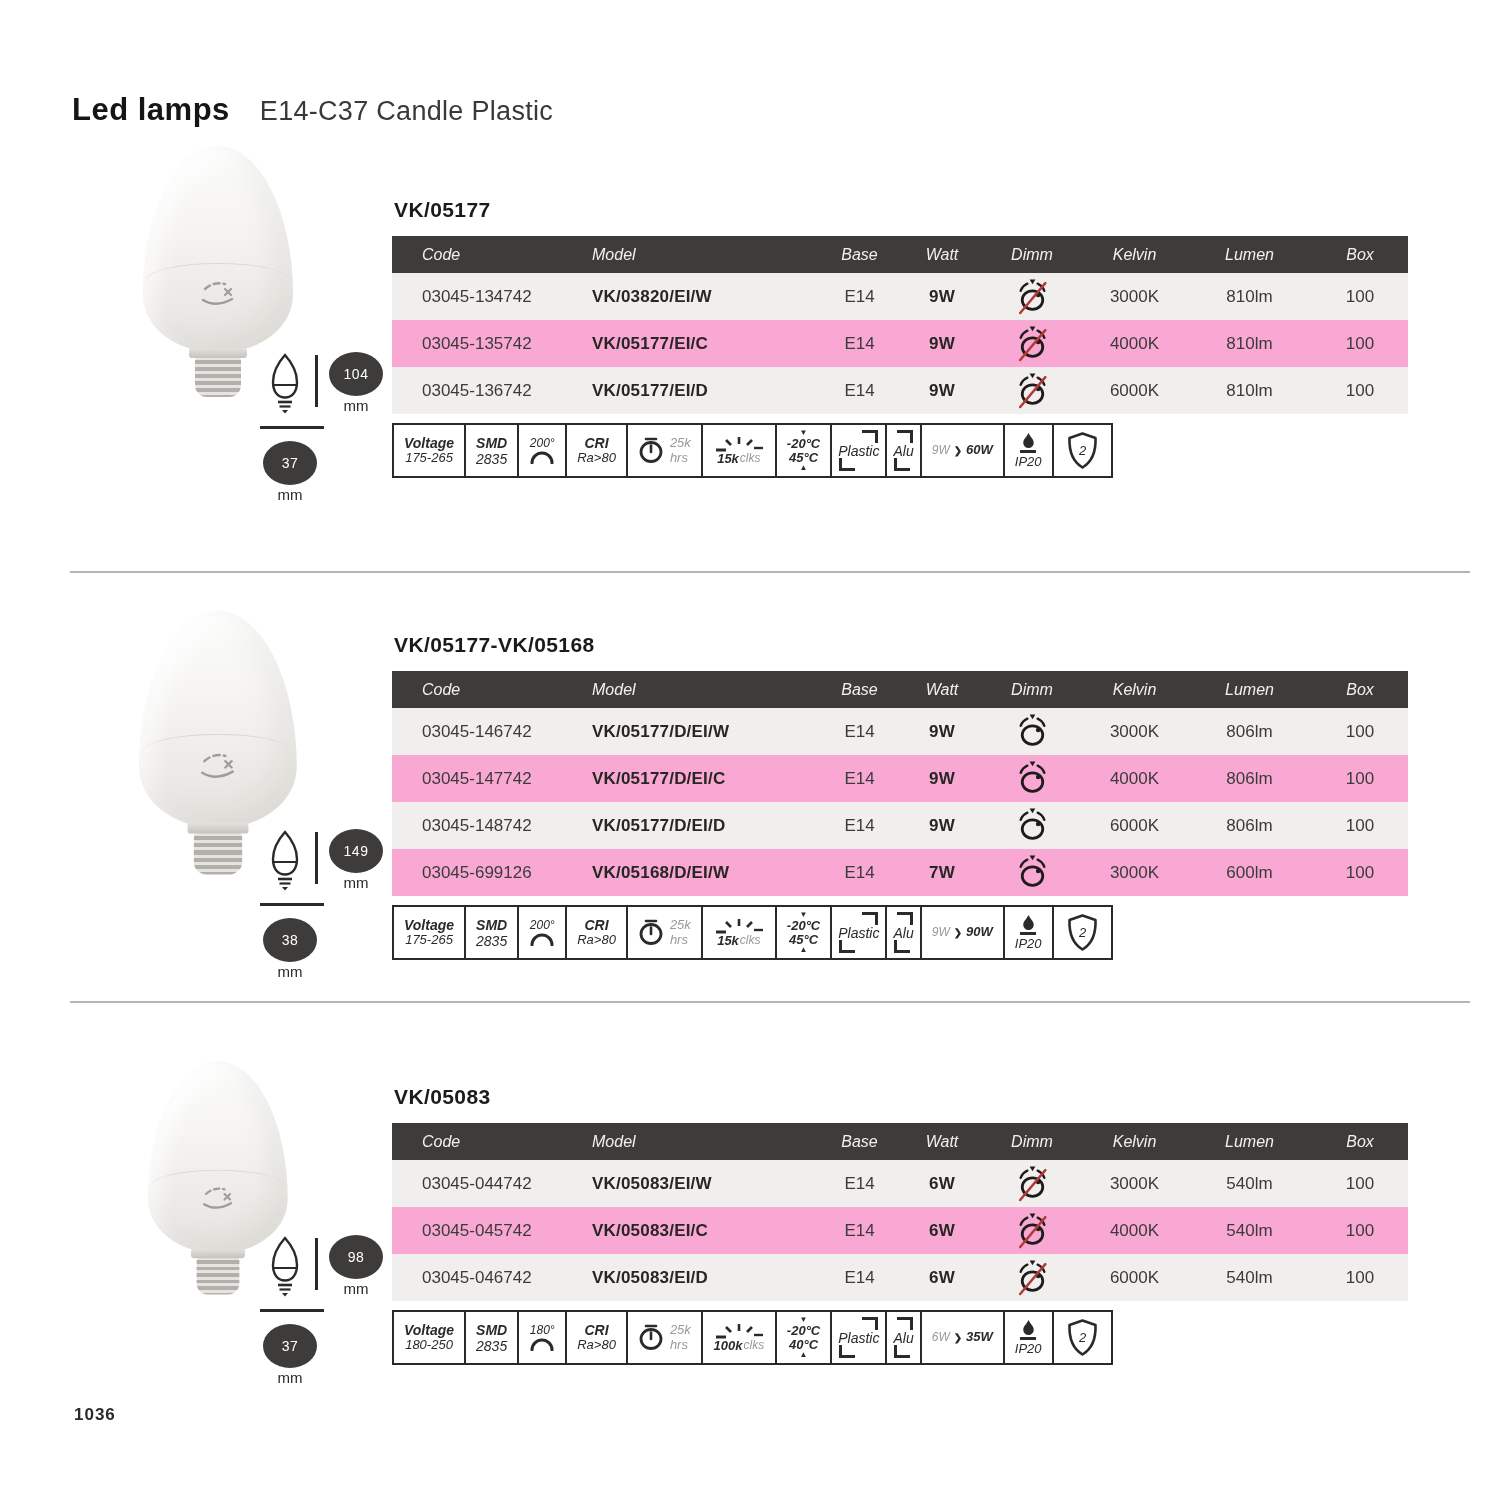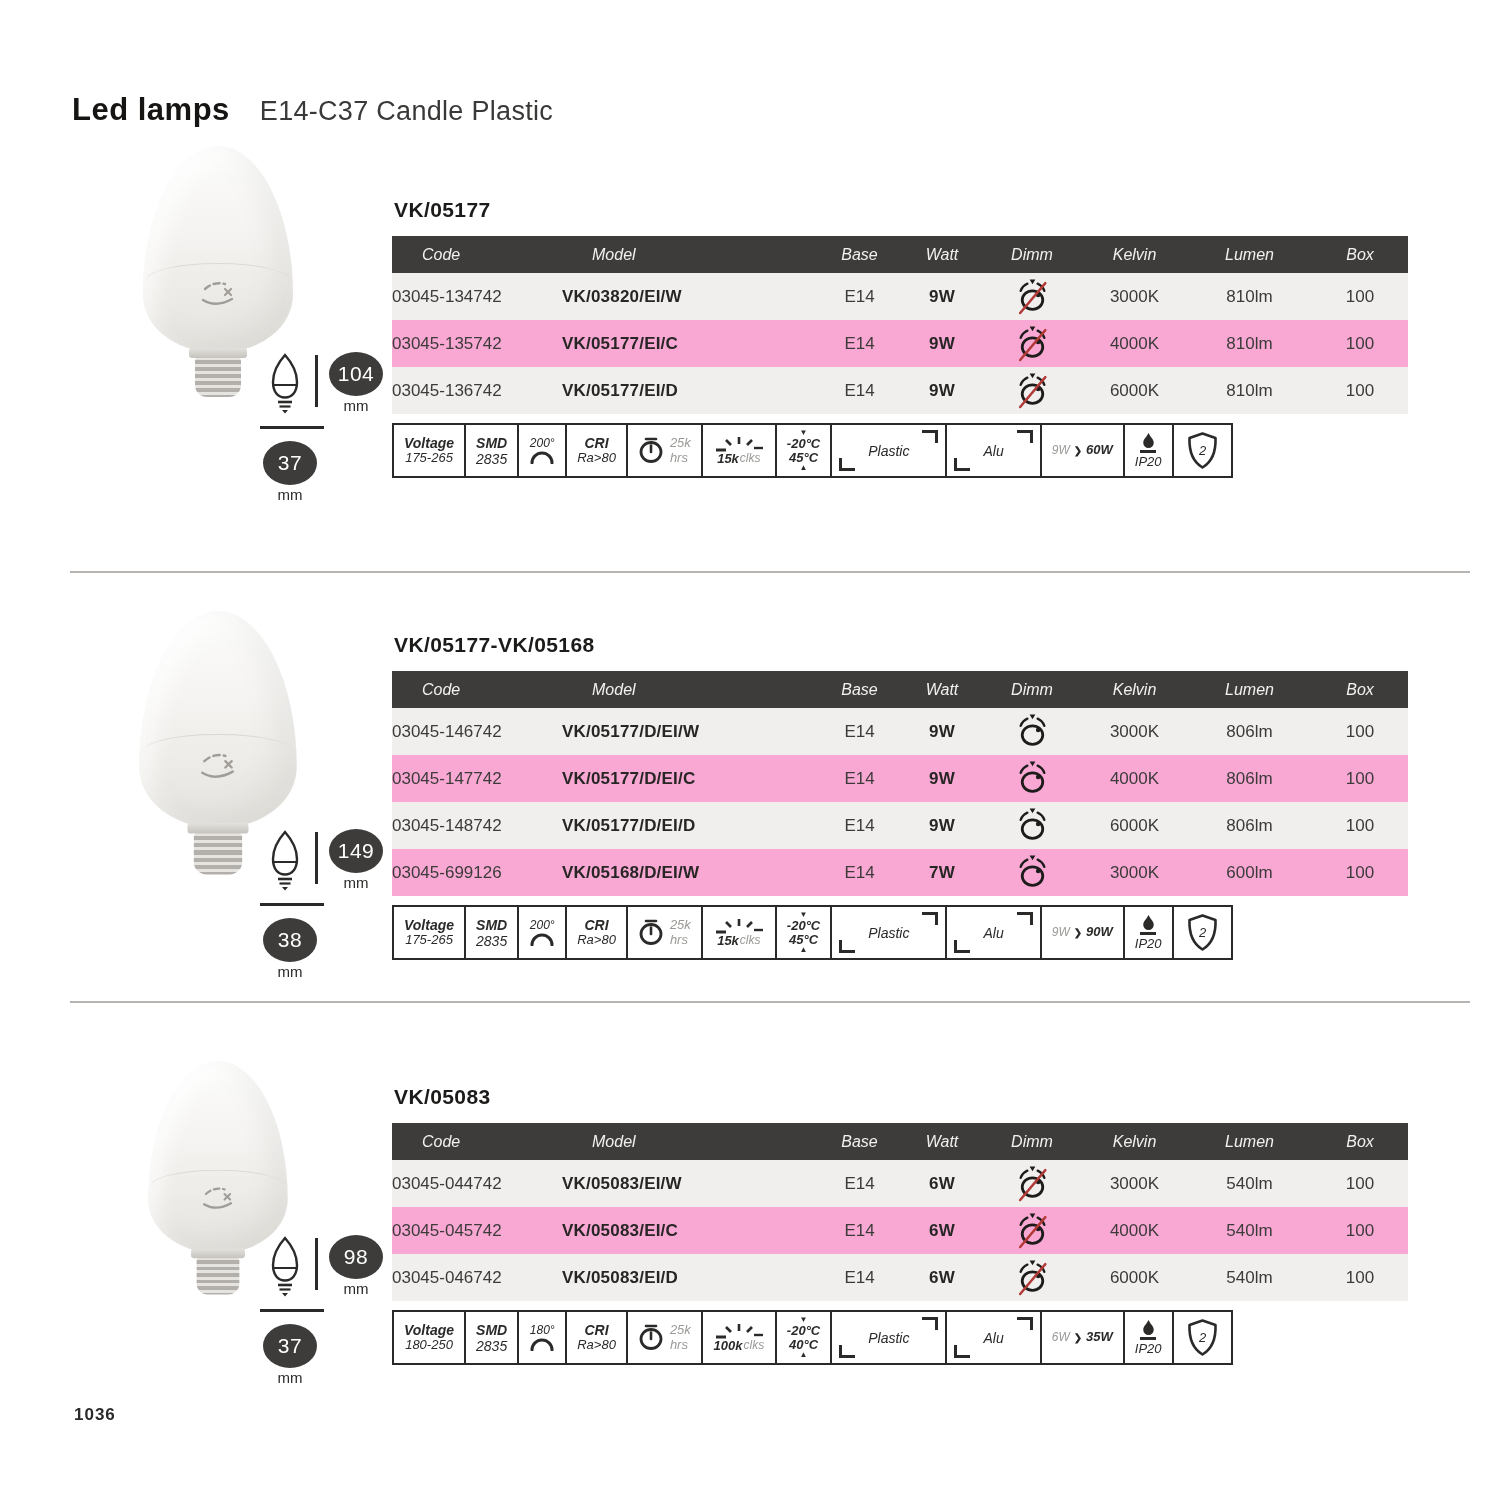--- a/index.html
+++ b/index.html
@@ -41,60 +41,60 @@
 
   
   .dims{position:absolute;left:196px;width:150px;}
   section:nth-of-type(1) .dims{top:212px;}
   section:nth-of-type(2) .dims{top:224px;}
   section:nth-of-type(3) .dims{top:180px;}
   .dims-row{display:flex;align-items:flex-start;gap:11px;}
   .vbar{width:3px;height:52px;background:#2b2a29;margin-top:3px;}
   .dim-badge-col{display:flex;flex-direction:column;align-items:center;}
   .dim-badge{width:54px;height:44px;border-radius:50%;background:#3d3c3b;color:#fff;
-    display:flex;align-items:center;justify-content:center;font-size:21px;letter-spacing:.5px;}
+    display:flex;align-items:center;justify-content:center;font-size:14px;letter-spacing:.5px;}
   .dim-unit{font-size:15px;margin-top:1px;color:#2b2a29;}
   .hbar{width:64px;height:3px;background:#2b2a29;margin:12px 0 12px -6px;}
 
   
   .table-col{position:absolute;left:322px;width:1016px;}
   section:nth-of-type(1) .table-col{top:58px;}
   section:nth-of-type(2) .table-col{top:28px;}
   section:nth-of-type(3) .table-col{top:30px;}
   .sec-title{font-size:21px;font-weight:bold;margin:0 0 14px 2px;letter-spacing:.4px;color:#1c1b1a;}
 
   .thead,.trow{display:grid;grid-template-columns:170px 255px 85px 80px 100px 105px 125px 96px;align-items:center;}
   .thead{background:#3d3c3b;color:#f2f1ef;height:37px;font-style:italic;font-size:16px;}
   .thead .hc{text-align:center;}
   .thead .hl{padding-left:30px;text-align:left;}
   .trow{height:47px;font-size:17px;color:#3c3b3a;}
   .trow.odd{background:#f0efee;}
   .trow.even{background:#f9a8d4;}
   .tc{text-align:center;}
-  .tl{text-align:left;}
+  .tl{padding-left:30px;text-align:left;}
   .cell-model,.cell-watt{font-weight:bold;color:#272625;letter-spacing:.2px;}
   .dimm-wrap{display:flex;justify-content:center;}
 
   
   .specs{display:flex;margin-top:9px;align-items:stretch;}
   .spec{border:2px solid #2b2a29;margin-left:-2px;min-height:52px;box-sizing:border-box;background:#fff;
     display:flex;flex-direction:column;justify-content:center;align-items:center;
     padding:4px 10px;font-size:13px;font-style:italic;line-height:1.15;color:#2b2a29;position:relative;}
   .spec:first-child{margin-left:0;}
   .b{font-weight:bold;}
   .gray{color:#9b9996;}
   .spec-row{display:flex;align-items:center;gap:5px;flex-direction:row;}
   .spec .small{font-size:12px;}
   .temp-col{display:flex;flex-direction:column;align-items:center;line-height:1.05;font-weight:bold;font-size:13px;}
   .tri{font-size:8px;font-style:normal;line-height:1;}
   .bracket-tr{position:absolute;top:5px;right:7px;width:13px;height:10px;
     border-top:3.5px solid #2b2a29;border-right:3.5px solid #2b2a29;}
   .bracket-bl{position:absolute;bottom:5px;left:7px;width:13px;height:10px;
     border-bottom:3.5px solid #2b2a29;border-left:3.5px solid #2b2a29;}
-  .spec-material{padding:4px 36px;font-size:14px;}
+  .spec-material{padding:4px 6px;font-size:14px;}
   .ip-line{width:16px;height:3px;background:#2b2a29;margin:1px 0 2px;}
   .equiv{gap:4px;}
   .equiv .arrow{font-style:normal;font-size:10px;font-weight:bold;}
 </style>
 </head>
 <body>
 
 <div id="page">
 
   <div class="page-header">

